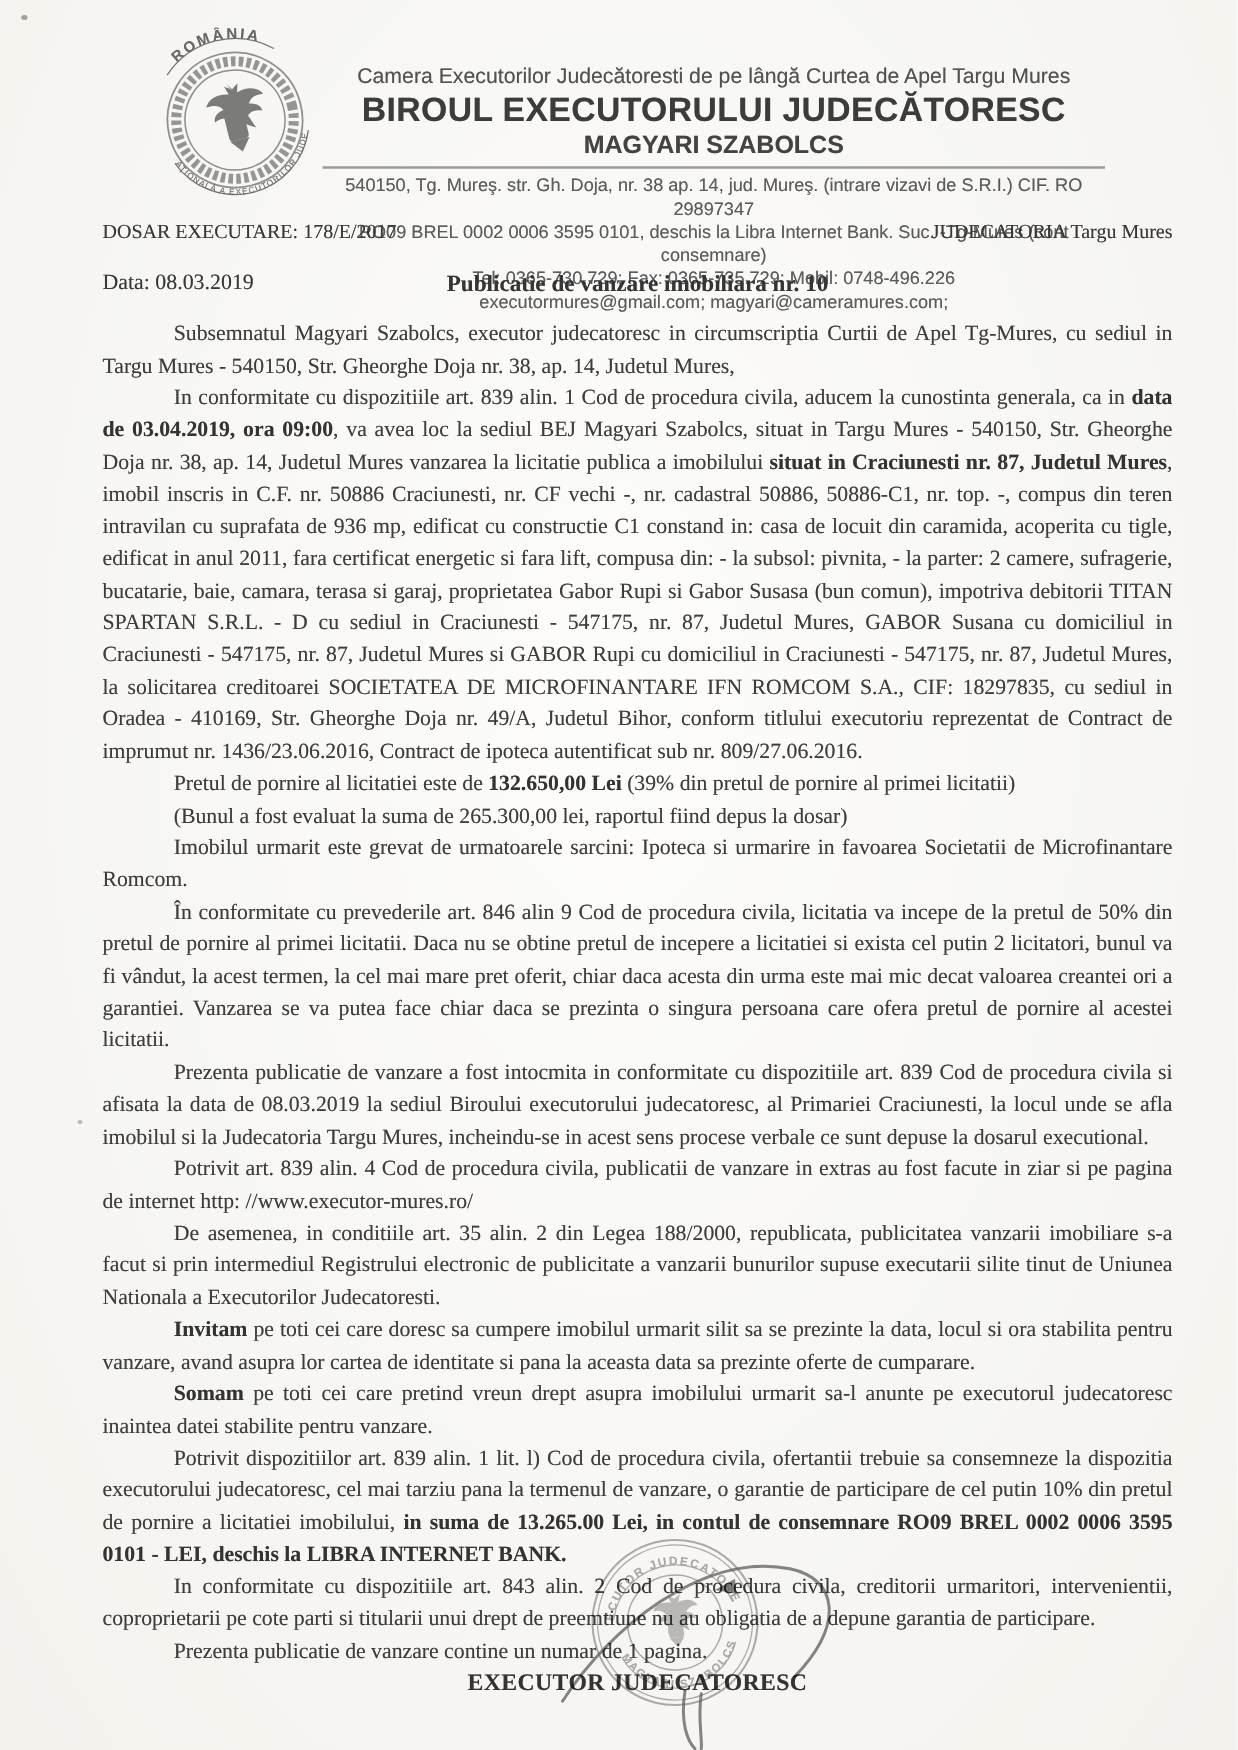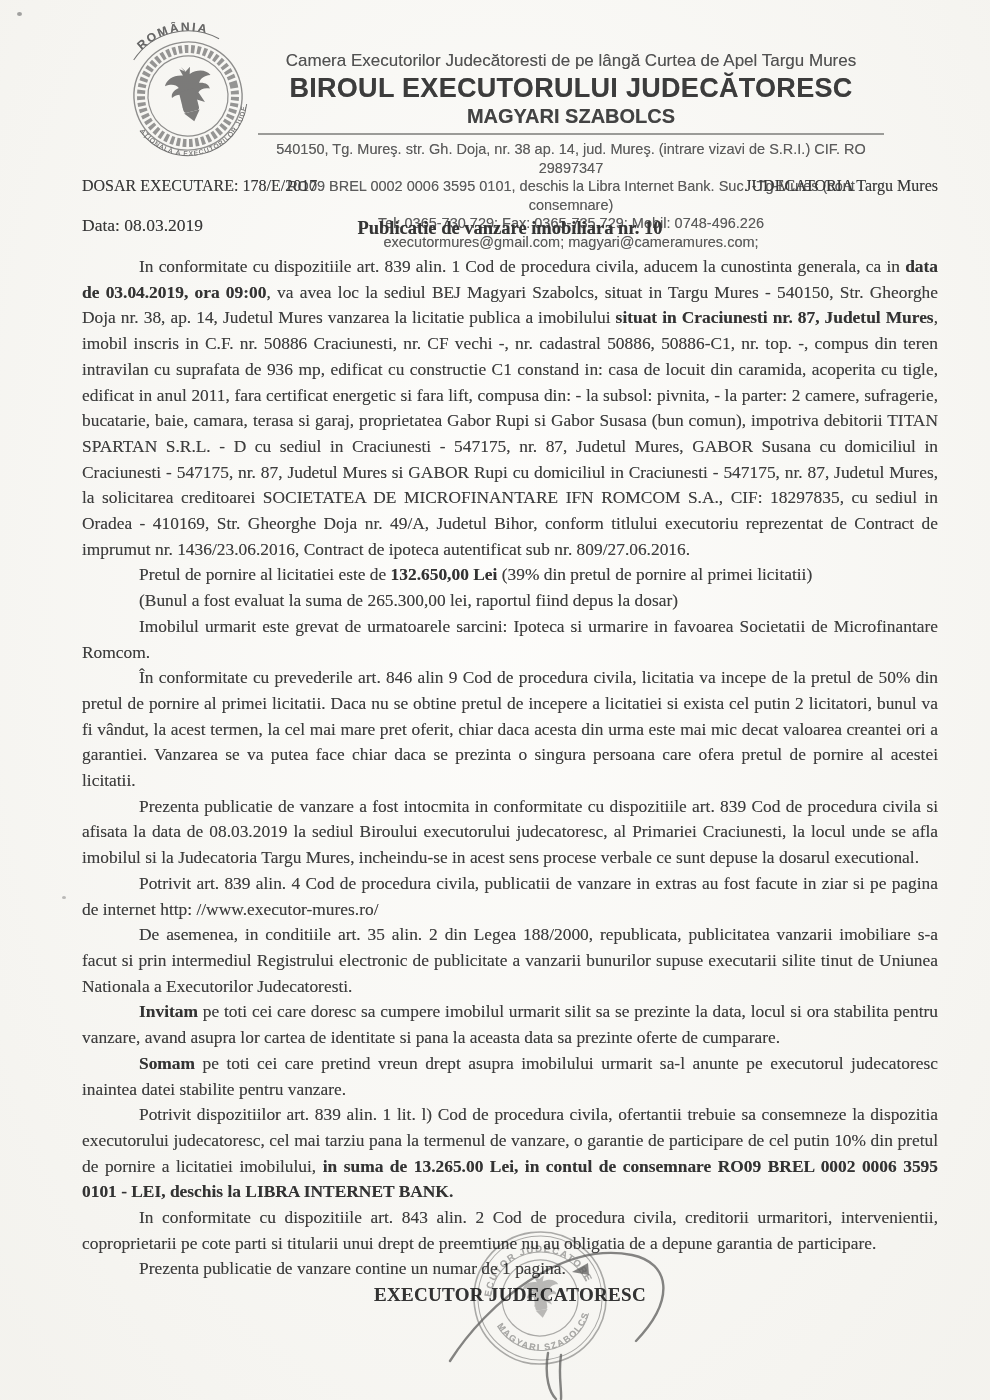--- a/index.html
+++ b/index.html
@@ -85,20 +85,21 @@
 
   <div class="case-row">
     <span class="left">DOSAR EXECUTARE: 178/E/2017</span>
     <span class="right">JUDECATORIA Targu Mures</span>
   </div>
   <div class="date-line">Data: 08.03.2019</div>
 
   <div class="doc-body">
     <div class="doc-title">Publicatie de vanzare imobiliara nr. 10</div>
     <div id="paras">
+        <p class="para"><span class="">Subsemnatul Magyari Szabolcs, executor judecatoresc in circumscriptia Curtii de Apel Tg-Mures, cu sediul in Targu Mures - 540150, Str. Gheorghe Doja nr. 38, ap. 14, Judetul Mures,</span></p>
         <p class="para"><span class="">In conformitate cu dispozitiile art. 839 alin. 1 Cod de procedura civila, aducem la cunostinta generala, ca in </span><span class="b">data de 03.04.2019, ora 09:00</span><span class="">, va avea loc la sediul BEJ Magyari Szabolcs, situat in Targu Mures - 540150, Str. Gheorghe Doja nr. 38, ap. 14, Judetul Mures vanzarea la licitatie publica a imobilului </span><span class="b">situat in Craciunesti nr. 87, Judetul Mures</span><span class="">, imobil inscris in C.F. nr. 50886 Craciunesti, nr. CF vechi -, nr. cadastral 50886, 50886-C1, nr. top. -, compus din teren intravilan cu suprafata de 936 mp, edificat cu constructie C1 constand in: casa de locuit din caramida, acoperita cu tigle, edificat in anul 2011, fara certificat energetic si fara lift, compusa din: - la subsol: pivnita, - la parter: 2 camere, sufragerie, bucatarie, baie, camara, terasa si garaj, proprietatea Gabor Rupi si Gabor Susasa (bun comun), impotriva debitorii TITAN SPARTAN S.R.L. - D cu sediul in Craciunesti - 547175, nr. 87, Judetul Mures, GABOR Susana cu domiciliul in Craciunesti - 547175, nr. 87, Judetul Mures si GABOR Rupi cu domiciliul in Craciunesti - 547175, nr. 87, Judetul Mures, la solicitarea  creditoarei SOCIETATEA DE MICROFINANTARE IFN ROMCOM S.A., CIF: 18297835, cu sediul in Oradea - 410169, Str. Gheorghe Doja nr. 49/A, Judetul Bihor, conform titlului executoriu reprezentat de Contract de imprumut nr. 1436/23.06.2016, Contract de ipoteca autentificat sub nr. 809/27.06.2016.</span></p>
         <p class="para"><span class="">Pretul de pornire al licitatiei este de </span><span class="b">132.650,00 Lei</span><span class=""> (39% din pretul de pornire al primei licitatii)</span></p>
         <p class="para"><span class="">(Bunul a fost evaluat la suma de 265.300,00 lei, raportul fiind depus la dosar)</span></p>
         <p class="para"><span class="">Imobilul urmarit este grevat de urmatoarele sarcini: Ipoteca si urmarire in favoarea Societatii de Microfinantare Romcom.</span></p>
         <p class="para"><span class="">În conformitate cu prevederile art. 846 alin 9 Cod de procedura civila, licitatia va incepe de la pretul de 50% din pretul de pornire al primei licitatii. Daca nu se obtine pretul de incepere a licitatiei si exista cel putin 2 licitatori, bunul va fi vândut, la acest termen, la cel mai  mare pret oferit, chiar daca acesta din urma este mai mic decat valoarea creantei ori a garantiei. Vanzarea se va putea face chiar daca se prezinta o singura persoana care ofera pretul de pornire al acestei licitatii.</span></p>
         <p class="para"><span class="">Prezenta publicatie de vanzare a fost intocmita in conformitate cu dispozitiile art. 839 Cod de procedura civila si afisata la data de 08.03.2019 la sediul Biroului executorului judecatoresc, al Primariei Craciunesti, la locul unde se afla imobilul si la Judecatoria Targu Mures, incheindu-se in acest sens procese verbale ce sunt depuse la dosarul executional.</span></p>
         <p class="para"><span class="">Potrivit art. 839 alin. 4 Cod de procedura civila, publicatii de vanzare in extras au fost facute in ziar si pe pagina de internet http: //www.executor-mures.ro/</span></p>
         <p class="para"><span class="">De asemenea, in conditiile art. 35 alin. 2 din Legea 188/2000, republicata, publicitatea vanzarii imobiliare s-a facut si prin intermediul Registrului electronic de publicitate a vanzarii bunurilor supuse executarii silite tinut de Uniunea Nationala a Executorilor Judecatoresti.</span></p>
         <p class="para"><span class="b">Invitam</span><span class=""> pe toti cei care doresc sa cumpere imobilul urmarit silit sa se prezinte la data, locul si ora stabilita pentru vanzare, avand asupra lor cartea de identitate si pana la aceasta data sa prezinte oferte de cumparare.</span></p>
         <p class="para"><span class="b">Somam</span><span class=""> pe toti cei care pretind vreun drept asupra imobilului urmarit sa-l anunte pe executorul judecatoresc inaintea datei stabilite pentru vanzare.</span></p>

